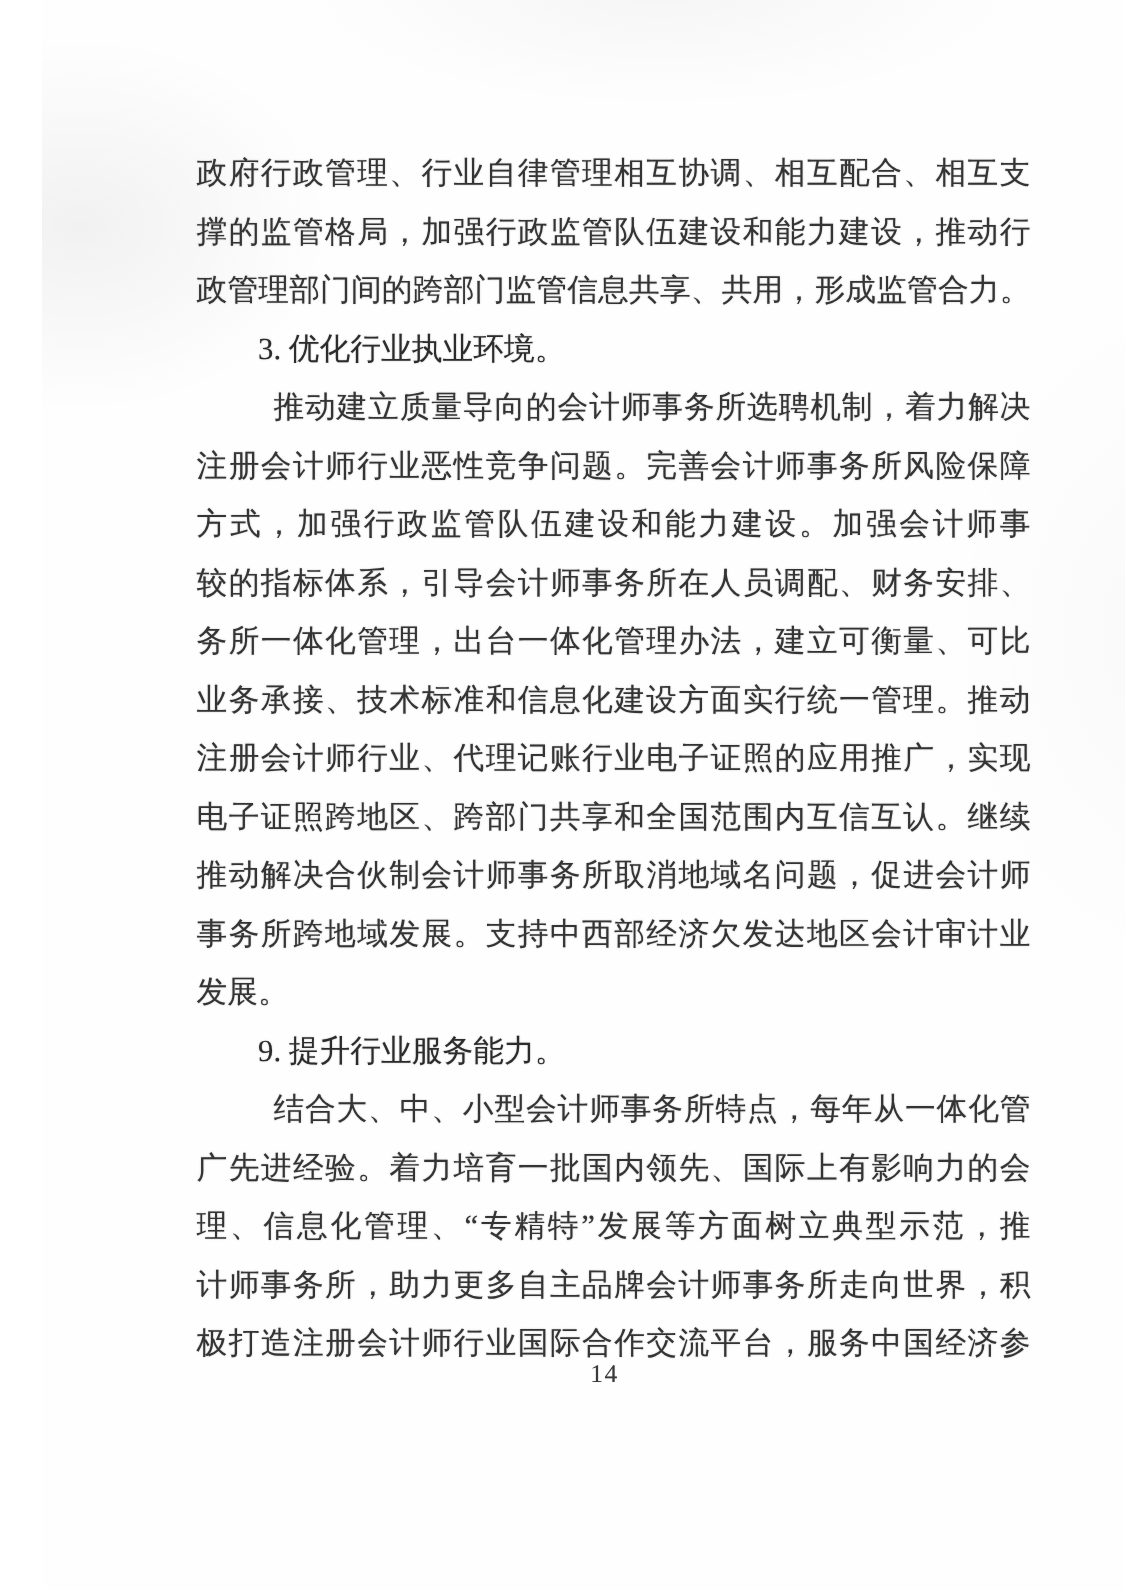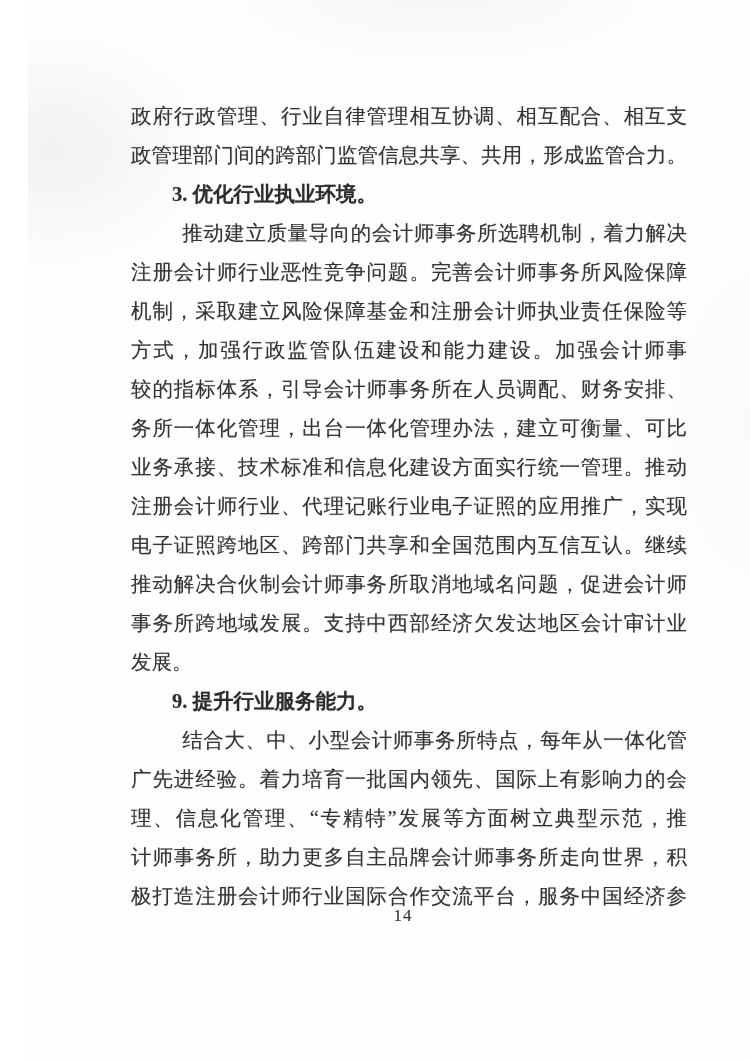--- a/index.html
+++ b/index.html
@@ -45,21 +45,21 @@
     white-space: nowrap;
     overflow: visible;
   }
   
   .line { white-space: normal; }
   .line.indent { text-indent: 2.5em; }
   .line.lastline { text-align-last: left; }
   .line.heading {
     text-align-last: left;
     text-indent: 2em;
-    font-weight: 700;
+    font-weight: 400;
     color: #2c2c2c;
   }
   .page-number {
     position: absolute;
     left: 0;
     top: 906px;
     width: 100%;
     text-align: center;
     font-size: 17px;
     letter-spacing: 1px;
@@ -69,29 +69,29 @@
   }
 </style>
 </head>
 <body>
 
 <div class="page">
   <div class="text-block">
 
     <div class="para">
       <div class="line">政府行政管理、行业自律管理相互协调、相互配合、相互支</div>
+      <div class="line">撑的监管格局，加强行政监管队伍建设和能力建设，推动行</div>
       <div class="line">政管理部门间的跨部门监管信息共享、共用，形成监管合力。</div>
     </div>
 
     <div class="line heading">3. 优化行业执业环境。</div>
 
     <div class="para">
       <div class="line indent">推动建立质量导向的会计师事务所选聘机制，着力解决</div>
       <div class="line">注册会计师行业恶性竞争问题。完善会计师事务所风险保障</div>
-      <div class="line">机制，采取建立风险保障基金和注册会计师执业责任保险等</div>
       <div class="line">方式，加强行政监管队伍建设和能力建设。加强会计师事</div>
       <div class="line">较的指标体系，引导会计师事务所在人员调配、财务安排、</div>
       <div class="line">务所一体化管理，出台一体化管理办法，建立可衡量、可比</div>
       <div class="line">业务承接、技术标准和信息化建设方面实行统一管理。推动</div>
       <div class="line">注册会计师行业、代理记账行业电子证照的应用推广，实现</div>
       <div class="line">电子证照跨地区、跨部门共享和全国范围内互信互认。继续</div>
       <div class="line">推动解决合伙制会计师事务所取消地域名问题，促进会计师</div>
       <div class="line">事务所跨地域发展。支持中西部经济欠发达地区会计审计业</div>
       <div class="line lastline">发展。</div>
     </div>

